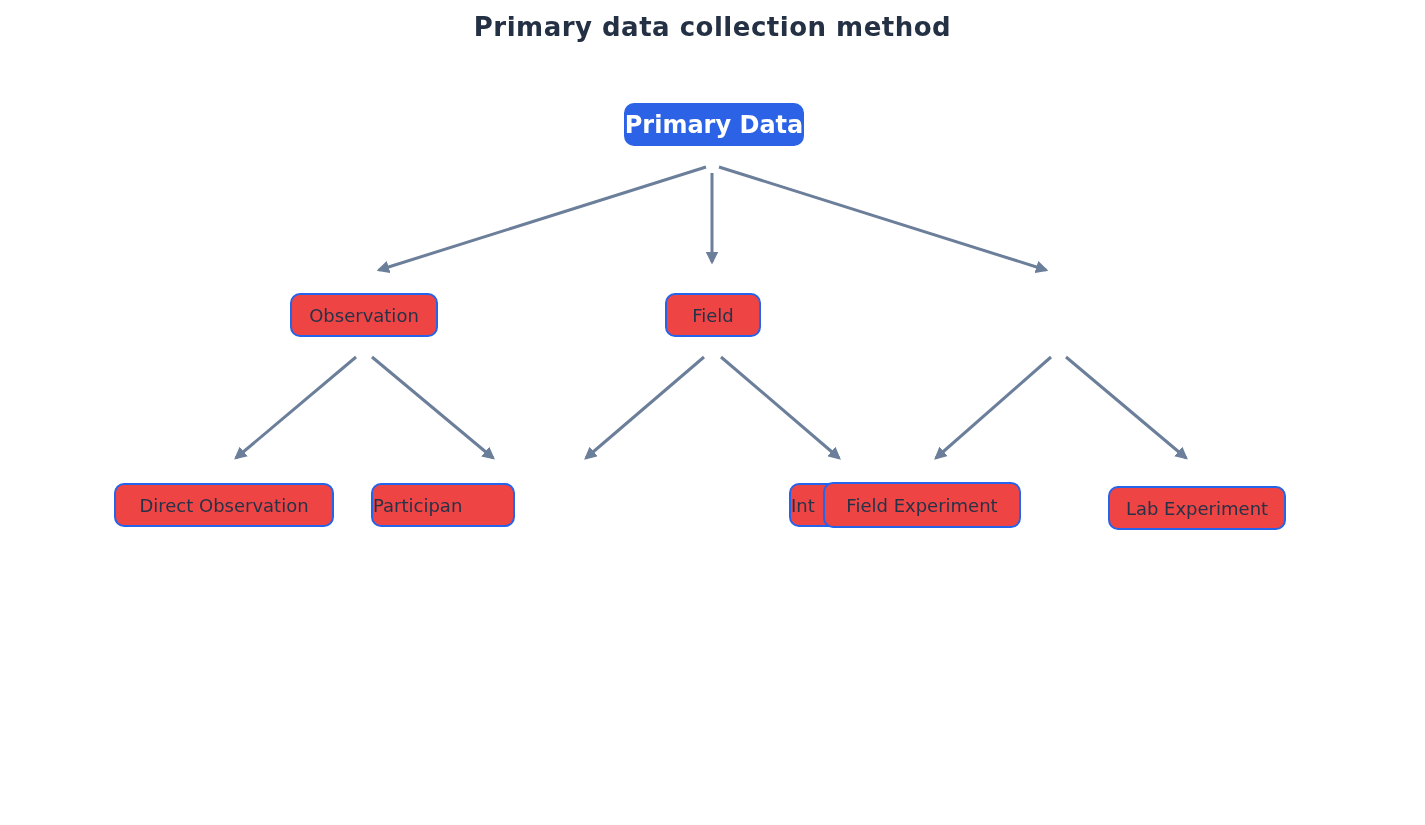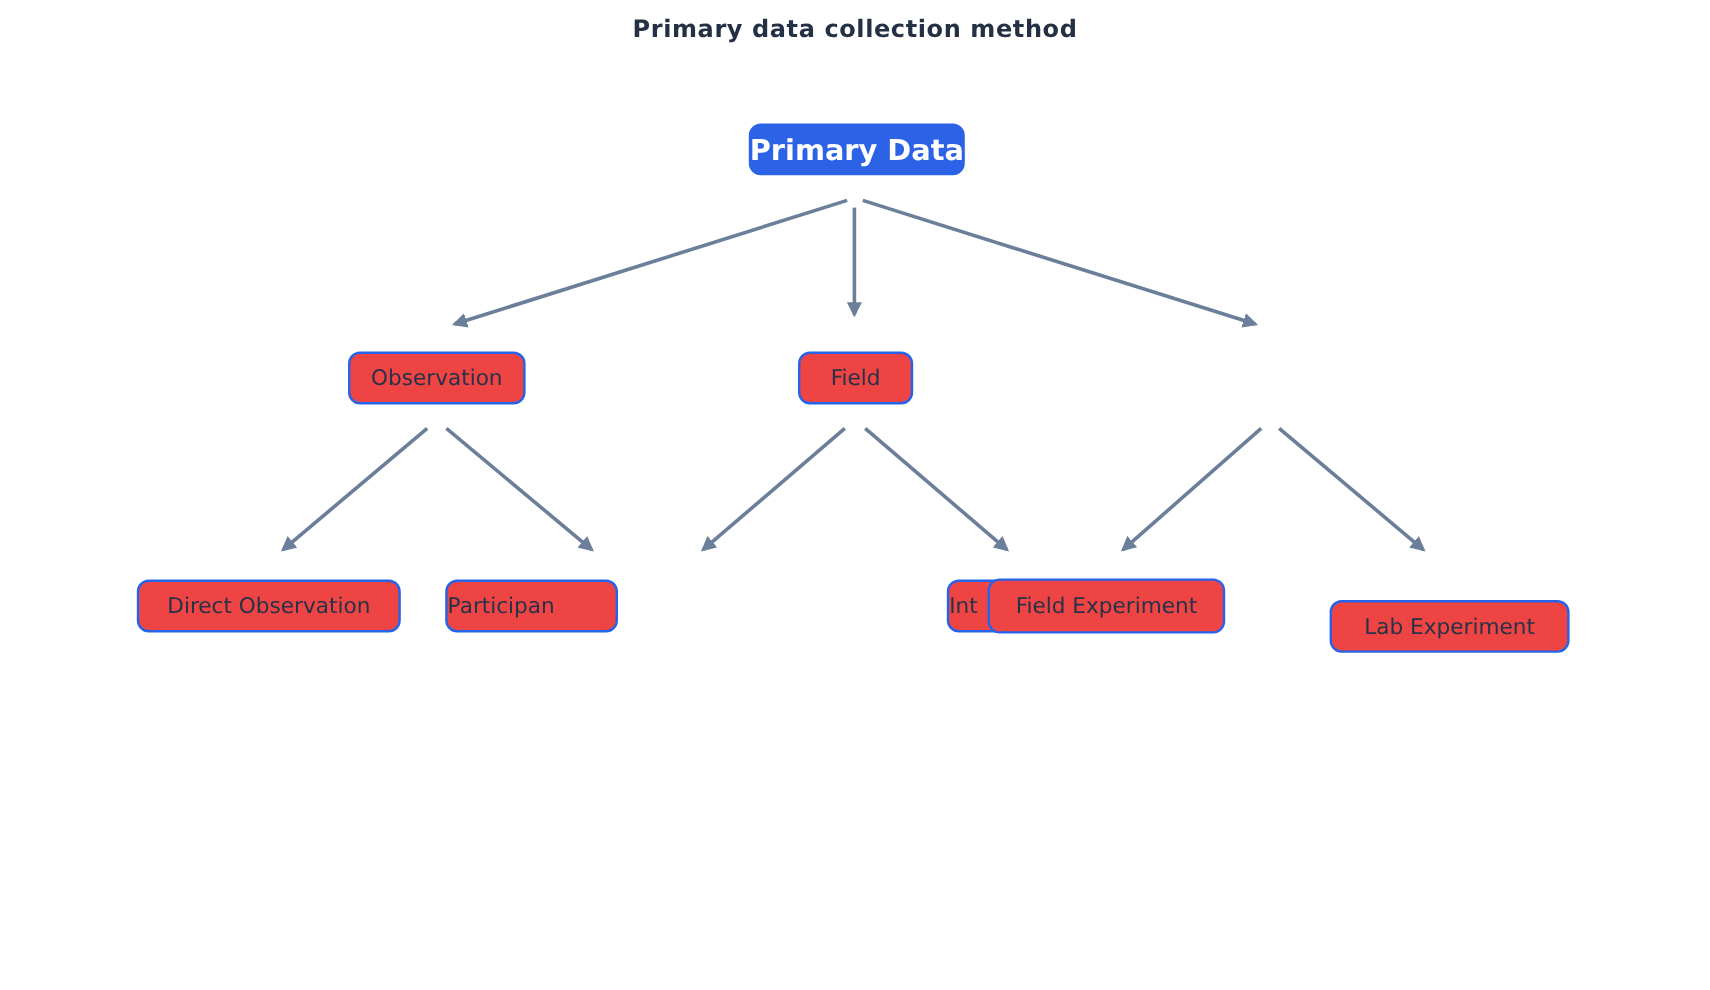--- a/index.html
+++ b/index.html
@@ -6,21 +6,21 @@
   .canvas{
     position:relative;
     width:1425px;height:825px;
     background:#ffffff;
     font-family:"DejaVu Sans","Liberation Sans",sans-serif;
     overflow:hidden;
   }
   .title{
     position:absolute;left:0;top:12px;width:100%;
     text-align:center;
-    font-size:20px;font-weight:bold;
+    font-size:26px;font-weight:bold;
     color:#243044;letter-spacing:0.5px;
   }
   svg.edges{position:absolute;left:0;top:0;z-index:0;}
   svg.edges line{stroke:#6b7e9a;stroke-width:3;}
   .node{
     position:absolute;box-sizing:border-box;
     display:flex;align-items:center;justify-content:center;
     background:#ef4444;
     border:2px solid #2563eb;border-radius:10px;
     font-size:18px;color:#263247;
@@ -67,15 +67,15 @@
 
   <div class="node" style="left:114px;top:483px;width:220px;height:44px">Direct Observation</div>
 
   <div class="node under" style="left:371px;top:483px;width:144px;height:44px">Participan</div>
 
 
   <div class="node under" style="left:789px;top:483px;width:60px;height:44px">Int</div>
 
   <div class="node over" style="left:823px;top:482px;width:198px;height:46px">Field Experiment</div>
 
-  <div class="node" style="left:1108px;top:500px;width:200px;height:44px">Lab Experiment</div>
+  <div class="node" style="left:1108px;top:486px;width:178px;height:44px">Lab Experiment</div>
 
 </div>
 
 </body></html>

